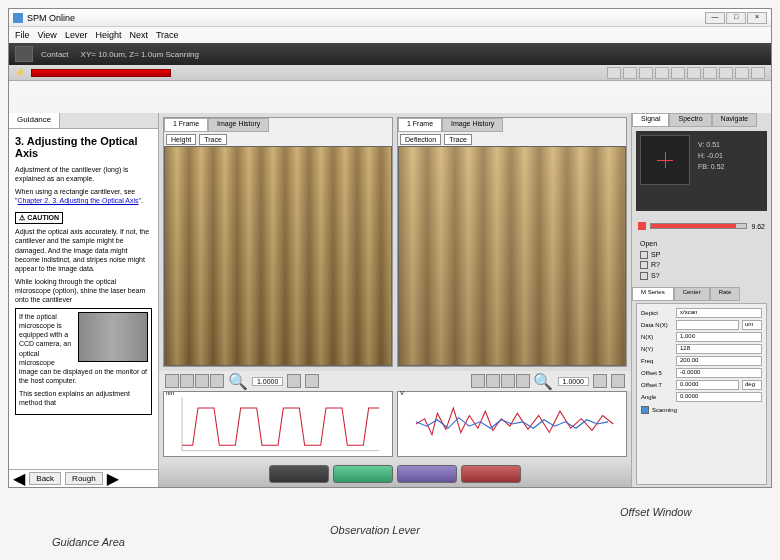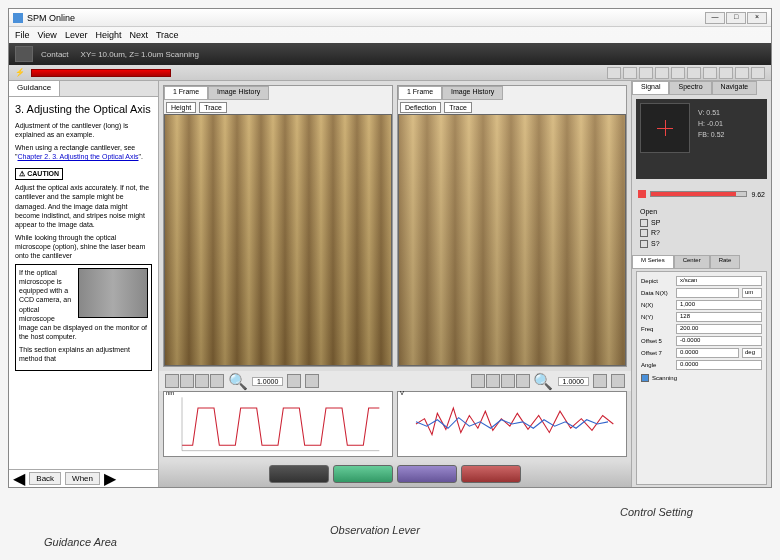--- a/index.html
+++ b/index.html
@@ -11,26 +11,26 @@
 .win-btn { width: 20px; height: 12px; border: 1px solid #aaa; background: #eee; font-size: 7px; text-align: center; }
 .menubar { height: 16px; display: flex; gap: 8px; padding: 0 6px; font-size: 9px; align-items: center; }
 .menubar span { cursor: pointer; }
 .toolbar { height: 22px; background: linear-gradient(#444, #222); display: flex; align-items: center; padding: 4px 6px; gap: 4px; }
 .toolbar-btn { width: 18px; height: 16px; background: #555; border: 1px solid #666; }
 .toolbar-lbl { color: #ccc; font-size: 8px; padding: 0 4px; }
 .status-strip { height: 16px; background: linear-gradient(#ddd, #ccc); display: flex; align-items: center; padding: 0 6px; font-size: 8px; gap: 6px; border-bottom: 1px solid #aaa; }
 .status-bar { width: 140px; height: 8px; background: linear-gradient(#e00, #a00); border: 1px solid #800; }
 .icon-row { margin-left: auto; display: flex; gap: 2px; }
 .mini-icon { width: 14px; height: 12px; background: #ddd; border: 1px solid #aaa; }
-.main { flex: 1; display: flex; overflow: hidden; }
+.main { flex: 1; display: flex; overflow: hidden; margin-top: 32px; }
 .guidance { width: 150px; background: #fff; border-right: 1px solid #aaa; display: flex; flex-direction: column; }
 .tab-row { height: 16px; display: flex; background: #e0e0e0; border-bottom: 1px solid #aaa; }
 .tab { padding: 2px 8px; font-size: 8px; background: #fff; border-right: 1px solid #aaa; }
 .guide-body { flex: 1; padding: 6px; font-size: 7px; overflow: hidden; }
-.guide-body h3 { font-size: 11px; margin-bottom: 6px; font-weight: normal; }
+.guide-body h3 { font-size: 11px; margin-bottom: 6px; font-weight: bold; }
 .guide-body p { margin-bottom: 4px; line-height: 1.3; }
 .link { color: #00c; text-decoration: underline; }
 .caution { border: 1px solid #000; padding: 1px 3px; font-size: 7px; font-weight: bold; display: inline-block; margin: 3px 0; }
 .subhead { background: #333; color: #fff; padding: 2px 4px; font-size: 8px; margin: 4px -6px; }
 .ccd-img { width: 70px; height: 50px; background: linear-gradient(90deg, #888 0%, #aaa 50%, #888 100%); float: right; margin-left: 4px; border: 1px solid #000; }
 .guide-nav { height: 18px; border-top: 1px solid #aaa; display: flex; align-items: center; padding: 0 4px; gap: 4px; }
 .nav-btn { font-size: 8px; padding: 1px 6px; border: 1px solid #aaa; background: #eee; }
 .obs { flex: 1; display: flex; flex-direction: column; background: #ddd; }
 .img-row { flex: 1; display: flex; gap: 4px; padding: 4px; }
 .img-panel { flex: 1; background: #f0f0f0; border: 1px solid #999; display: flex; flex-direction: column; }
@@ -135,21 +135,21 @@
         <p>While looking through the optical microscope (option), shine the laser beam onto the cantilever</p>
         <div style="border:1px solid #000;padding:3px;overflow:hidden">
           <div class="ccd-img"></div>
           <p>If the optical microscope is equipped with a CCD camera, an optical microscope image can be displayed on the monitor of the host computer.</p>
           <p>This section explains an adjustment method that</p>
         </div>
       </div>
       <div class="guide-nav">
         <span>◀</span>
           <button class="nav-btn">Back</button>
-        <button class="nav-btn">When</button>
+        <button class="nav-btn">Rough</button>
           <span>▶</span>
       </div>
     </div>
 
     <div class="obs">
       <div class="img-row">
         <div class="img-panel">
           <div class="img-tabs">
               <div class="img-tab">1 Frame</div>
               <div class="img-tab inactive">Image History</div>
@@ -298,16 +298,16 @@
           </div>
         <div class="check-row" style="margin-top:4px">
             <div class="chk" style="background:#4a90d9"></div>
             <span>Scanning</span>
           </div>
       </div>
     </div>
   </div>
 </div>
 <div class="labels">
-  <div class="lbl-txt" style="left:44px;top:40px">Guidance Area</div>
+  <div class="lbl-txt" style="left:52px;top:40px">Guidance Area</div>
   <div class="lbl-txt" style="left:330px;top:28px">Observation Lever</div>
-  <div class="lbl-txt" style="left:620px;top:10px">Control Setting</div>
+  <div class="lbl-txt" style="left:620px;top:10px">Offset Window</div>
 </div>
 
 </body></html>

